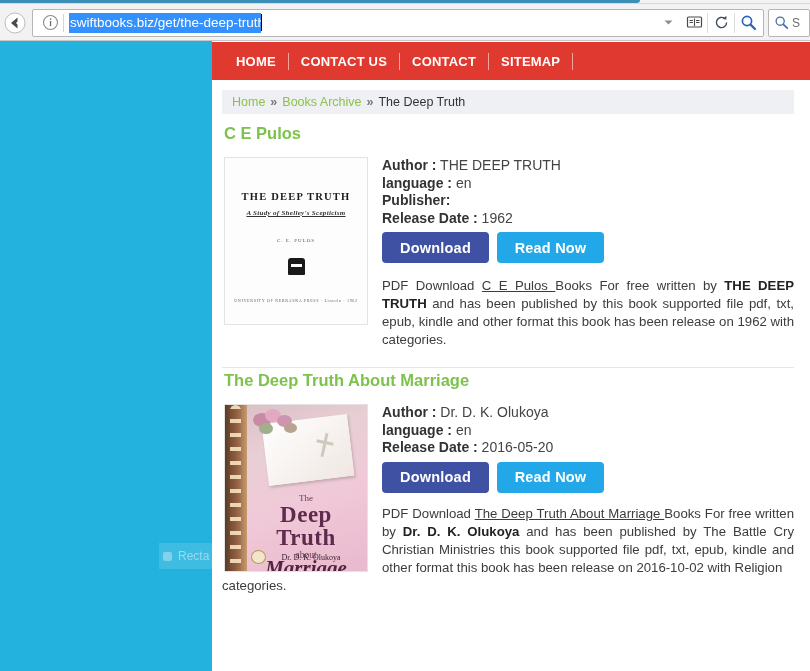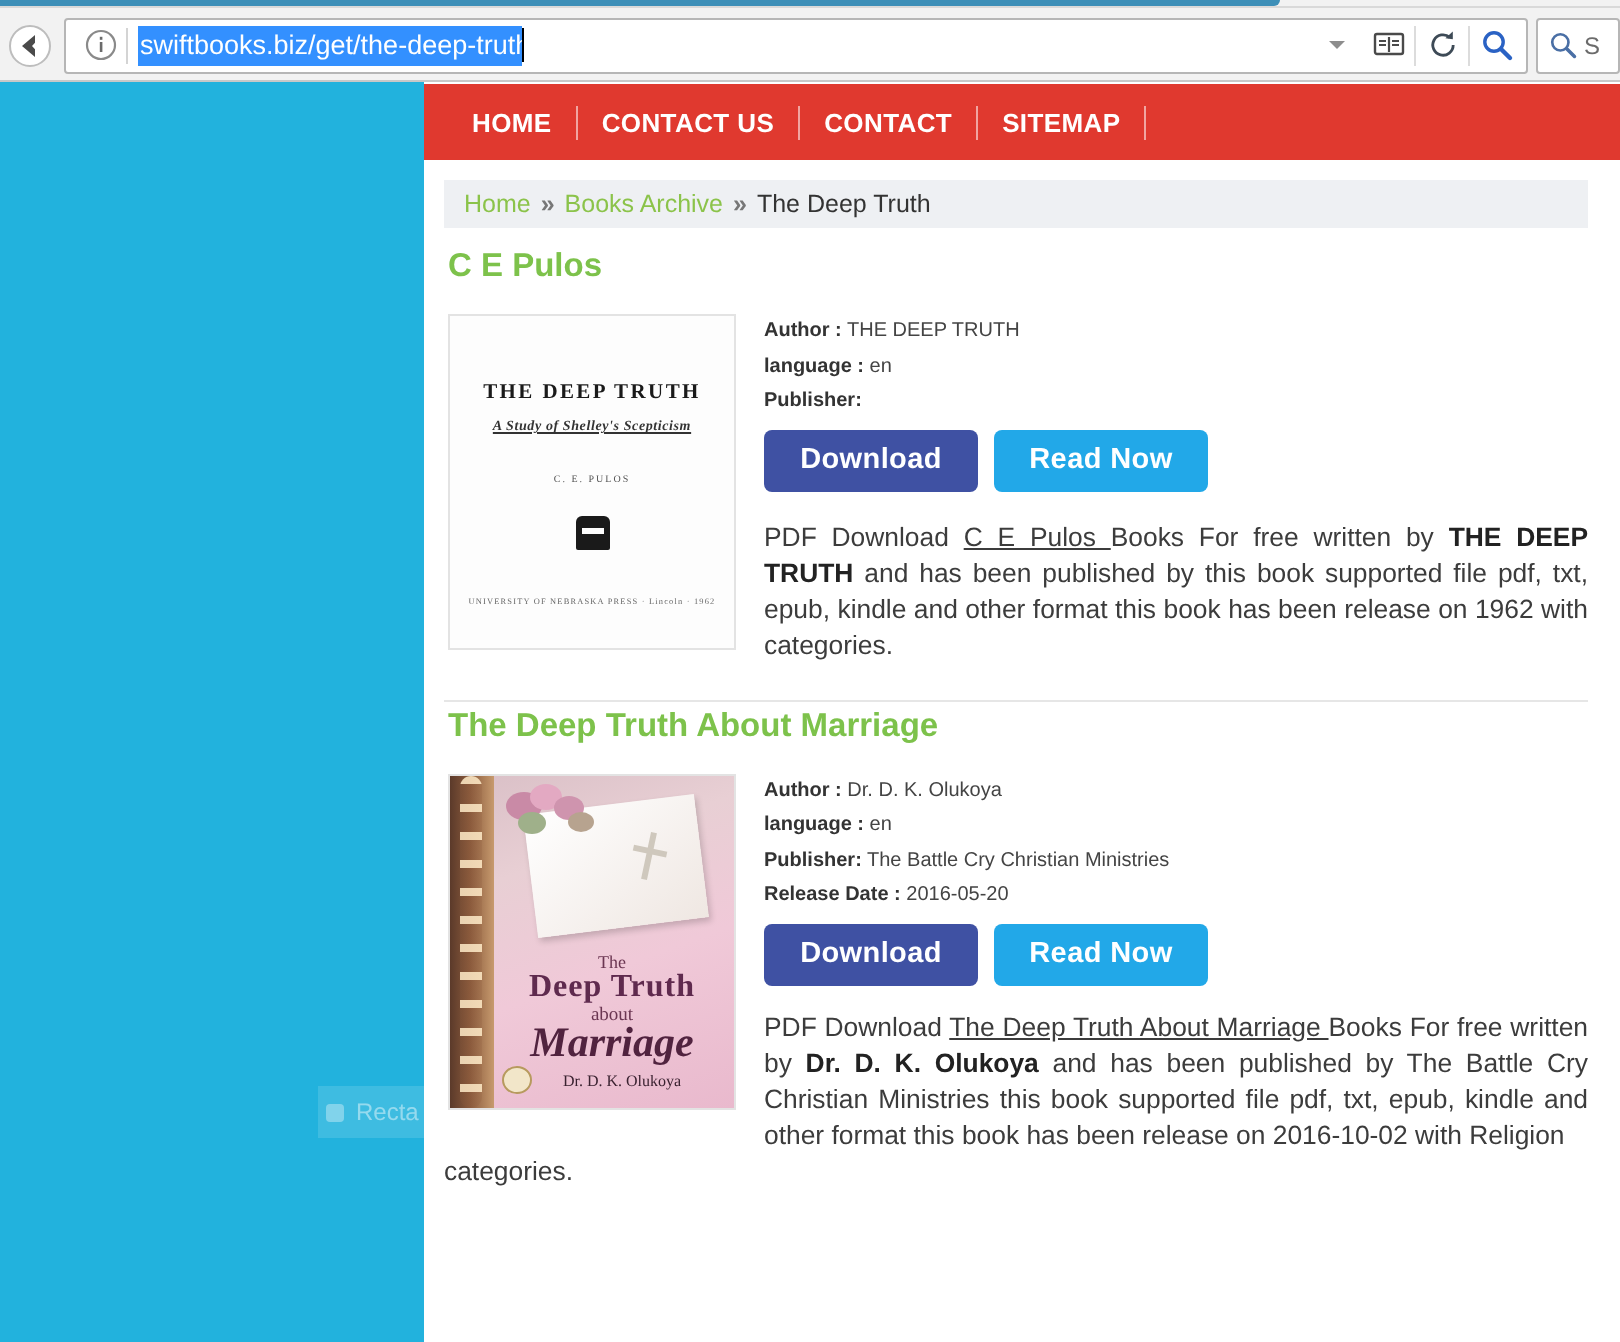--- a/index.html
+++ b/index.html
@@ -267,21 +267,21 @@
   #c2-flowers {
     position: absolute; left: 26px; top: 4px; width: 54px; height: 34px;
   }
   .c2-petal { position: absolute; border-radius: 50%; }
   #c2-txt { position: absolute; left: 24px; top: 88px; right: 4px; text-align: center; }
   #c2-the {
     font-family: "Liberation Serif", serif; font-size: 9px; color: #6b3652;
   }
   #c2-deep {
     font-family: "Liberation Serif", serif; font-weight: bold;
-    font-size: 16px; color: #5f2a4e; letter-spacing: .5px; line-height: 1;
+    font-size: 23px; color: #5f2a4e; letter-spacing: .5px; line-height: 1;
   }
   #c2-about {
     font-family: "Liberation Serif", serif; font-size: 9.5px; color: #6b3652;
     margin-top: 1px;
   }
   #c2-marriage {
     font-family: "Liberation Serif", serif; font-style: italic; font-weight: bold;
     font-size: 21px; color: #51233f; line-height: .95; margin-top: -1px;
   }
   #c2-author {
@@ -289,21 +289,21 @@
     font-family: "Liberation Serif", serif; font-size: 8px;
     color: #3a2230; text-align: center;
   }
   #c2-seal {
     position: absolute; left: 26px; bottom: 7px;
     width: 15px; height: 14px; border-radius: 50%;
     background: #f2e6c9; border: 1px solid #b79a5e;
   }
 
   .meta-line {
-    font-size: 10px;
+    font-size: 14px;
     color: #444;
     line-height: 17.5px;
     white-space: nowrap;
   }
   .meta-label { font-weight: bold; color: #333; }
 
   .btn-row { margin-top: 5px; display: flex; }
   .btn {
     display: inline-flex; align-items: center; justify-content: center;
     height: 31px;
@@ -456,20 +456,24 @@
                 <span>THE DEEP TRUTH</span>
               </div>
               <div class="meta-line">
                 <span class="meta-label">language :</span>
                 <span>en</span>
               </div>
               <div class="meta-line">
                 <span class="meta-label">Publisher:</span>
                 <span></span>
               </div>
+              <div class="meta-line">
+                <span class="meta-label">Release Date :</span>
+                <span>1962</span>
+              </div>
 
               <div class="btn-row">
                 <a class="btn btn-download" href="#">Download</a>
                 <a class="btn btn-read" href="#">Read Now</a>
               </div>
 
               <div class="desc">
                 <span>PDF Download </span><a class="lnk" href="#">C E Pulos </a><span>Books For free written by </span><b>THE DEEP TRUTH</b><span> and has been published by this book supported file pdf, txt, epub, kindle and other format this book has been release on 1962 with categories.</span>
               </div>
             </div>
@@ -508,24 +512,20 @@
             <div class="meta-cell">
               <div class="meta-line">
                 <span class="meta-label">Author :</span>
                 <span>Dr. D. K. Olukoya</span>
               </div>
               <div class="meta-line">
                 <span class="meta-label">language :</span>
                 <span>en</span>
               </div>
               <div class="meta-line">
-                <span class="meta-label">Publisher:</span>
-                <span>The Battle Cry Christian Ministries</span>
-              </div>
-              <div class="meta-line">
                 <span class="meta-label">Release Date :</span>
                 <span>2016-05-20</span>
               </div>
 
               <div class="btn-row">
                 <a class="btn btn-download" href="#">Download</a>
                 <a class="btn btn-read" href="#">Read Now</a>
               </div>
 
               <div class="desc">

